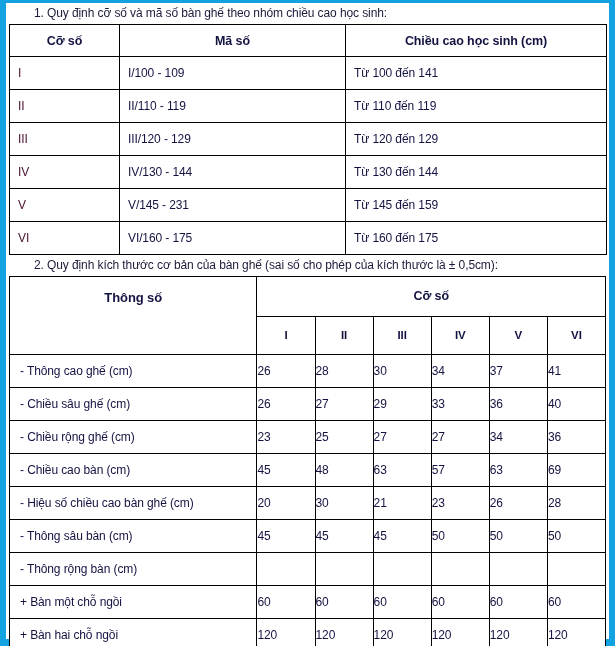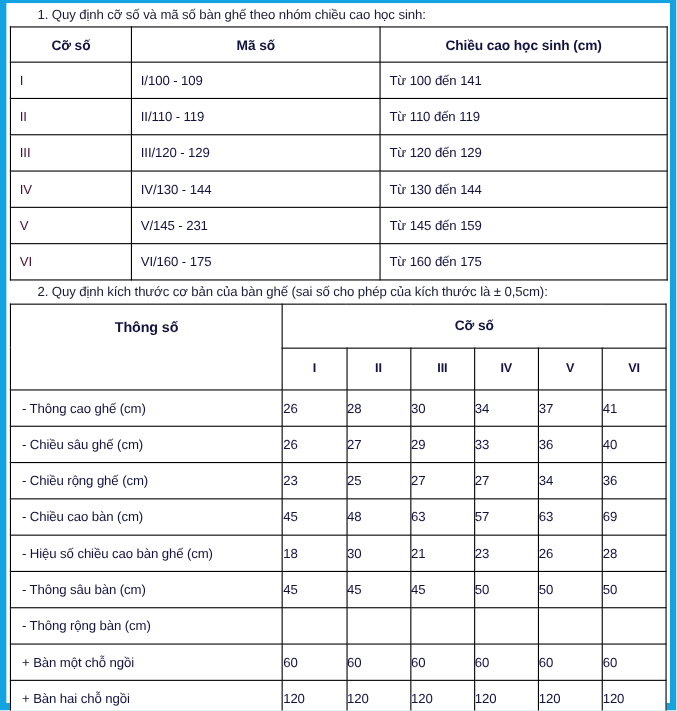--- a/index.html
+++ b/index.html
@@ -231,21 +231,21 @@
           <td class="label">- Chiều cao bàn (cm)</td>
           <td class="num">45</td>
           <td class="num">48</td>
           <td class="num">63</td>
           <td class="num">57</td>
           <td class="num">63</td>
           <td class="num">69</td>
         </tr>
         <tr>
           <td class="label">- Hiệu số chiều cao bàn ghế (cm)</td>
-          <td class="num">18</td>
+          <td class="num">20</td>
           <td class="num">30</td>
           <td class="num">21</td>
           <td class="num">23</td>
           <td class="num">26</td>
           <td class="num">28</td>
         </tr>
         <tr>
           <td class="label">- Thông sâu bàn (cm)</td>
           <td class="num">45</td>
           <td class="num">45</td>

